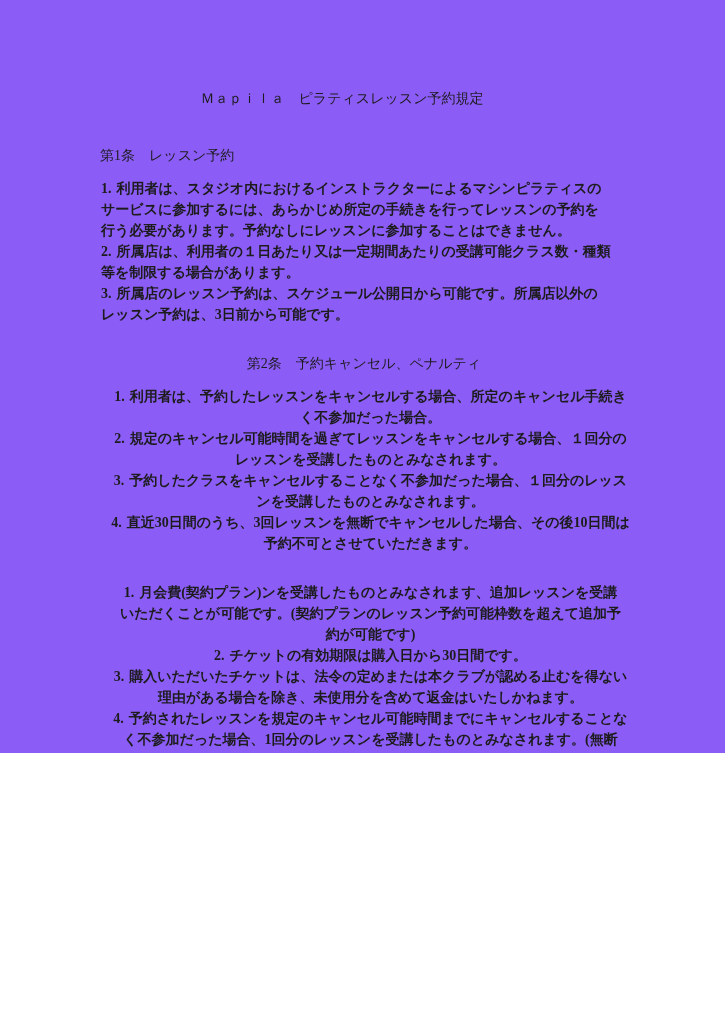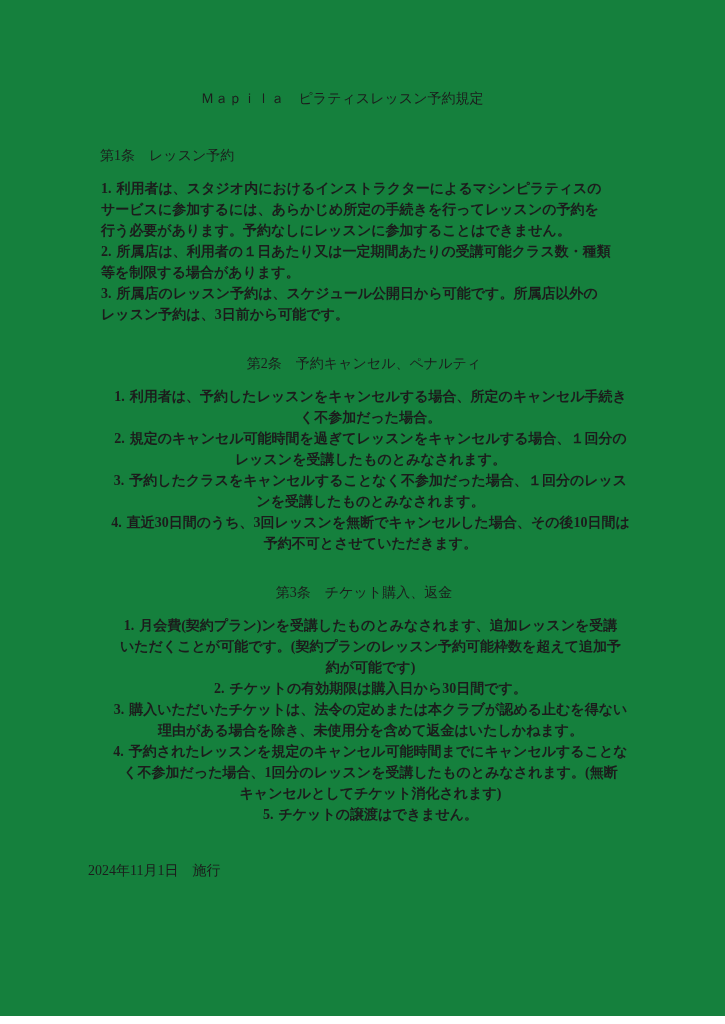--- a/index.html
+++ b/index.html
@@ -3,23 +3,23 @@
 <meta charset="utf-8">
 <style>
   html, body {
     margin: 0;
     padding: 0;
     background: #ffffff;
   }
   .page {
     position: relative;
     width: 725px;
-    height: 1016px;
+    height: 753px;
     box-sizing: border-box;
-    background: #15803d;
+    background: #8b5cf6;
     padding: 88px 85px 0 88px;
     font-family: "Liberation Serif", "DejaVu Serif", serif;
     color: #1c1c1c;
     font-size: 14px;
     line-height: 21px;
     overflow: hidden;
   }
   .title {
     margin: 0;
     padding: 0 44px 0 0;
@@ -95,21 +95,20 @@
       <li>規定のキャンセル可能時間を過ぎてレッスンをキャンセルする場合、１回分の
 レッスンを受講したものとみなされます。</li>
       <li>予約したクラスをキャンセルすることなく不参加だった場合、１回分のレッス
 ンを受講したものとみなされます。</li>
       <li>直近30日間のうち、3回レッスンを無断でキャンセルした場合、その後10日間は
 予約不可とさせていただきます。</li>
     </ol>
   </section>
 
   <section class="article">
-    <p class="article-heading">第3条　チケット購入、返金</p>
     <ol class="article-items">
       <li>月会費(契約プラン)ンを受講したものとみなされます、追加レッスンを受講
 いただくことが可能です。(契約プランのレッスン予約可能枠数を超えて追加予
 約が可能です)</li>
       <li>チケットの有効期限は購入日から30日間です。</li>
       <li>購入いただいたチケットは、法令の定めまたは本クラブが認める止むを得ない
 理由がある場合を除き、未使用分を含めて返金はいたしかねます。</li>
       <li>予約されたレッスンを規定のキャンセル可能時間までにキャンセルすることな
 く不参加だった場合、1回分のレッスンを受講したものとみなされます。(無断
 キャンセルとしてチケット消化されます)</li>

